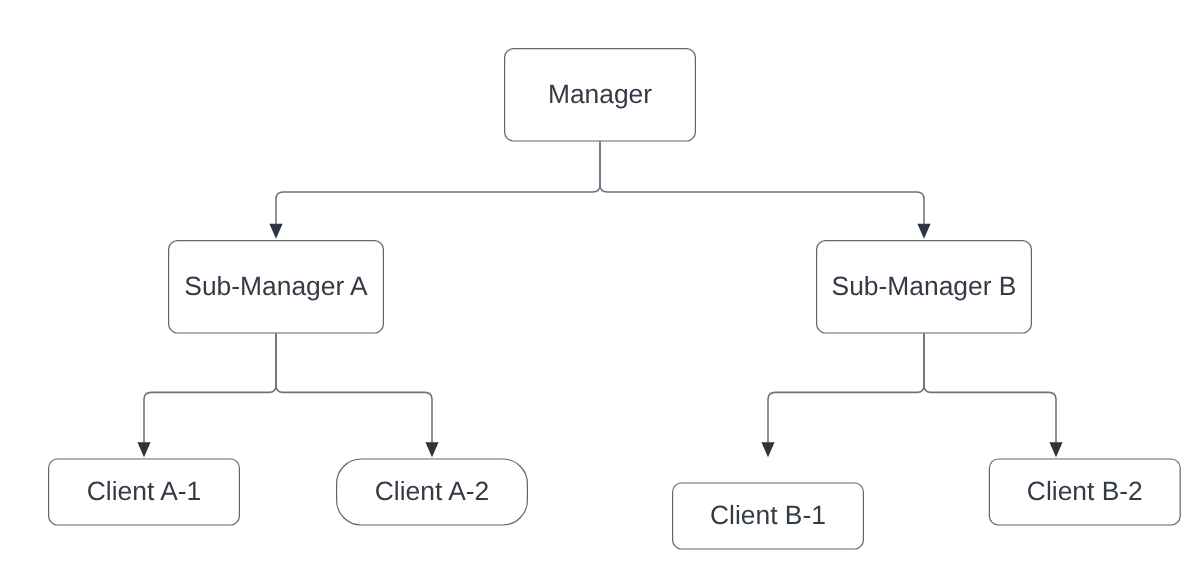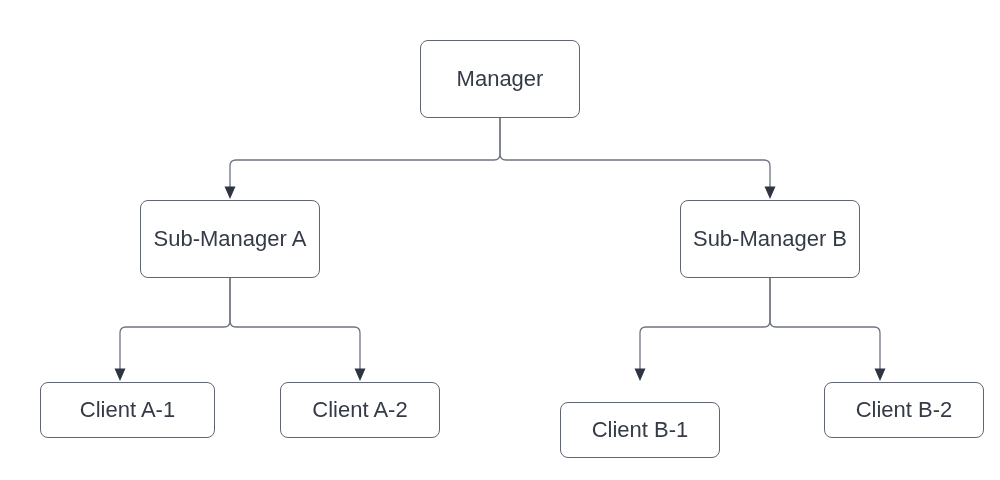--- a/index.html
+++ b/index.html
@@ -42,22 +42,22 @@
     justify-content: center;
     color: #343b46;
     font-size: 22px;
     line-height: 1.2;
     text-align: center;
     cursor: default;
   }
   .node-manager   { left: 420px; top: 40px;  width: 160px; height: 78px; }
   .node-sub-a     { left: 140px; top: 200px; width: 180px; height: 78px; }
   .node-sub-b     { left: 680px; top: 200px; width: 180px; height: 78px; }
-  .node-client-a1 { left: 40px;  top: 382px; width: 175px; height: 56px; }
-  .node-client-a2 { left: 280px; top: 382px; width: 160px; height: 56px; }
+  .node-client-a1 { left: 40px;  top: 382px; width: 160px; height: 56px; }
+  .node-client-a2 { left: 280px; top: 382px; width: 160px; height: 56px; border-radius: 21px; }
   .node-client-b1 { left: 560px; top: 382px; width: 160px; height: 56px; margin-top: 20px; }
   .node-client-b2 { left: 800px; top: 382px; width: 160px; height: 56px; margin-left: 24px; }
 </style>
 </head>
 <body>
 
 <div class="canvas">
 
   <svg class="edges-layer" width="1000" height="480" viewBox="0 0 1000 480" xmlns="http://www.w3.org/2000/svg">
 

